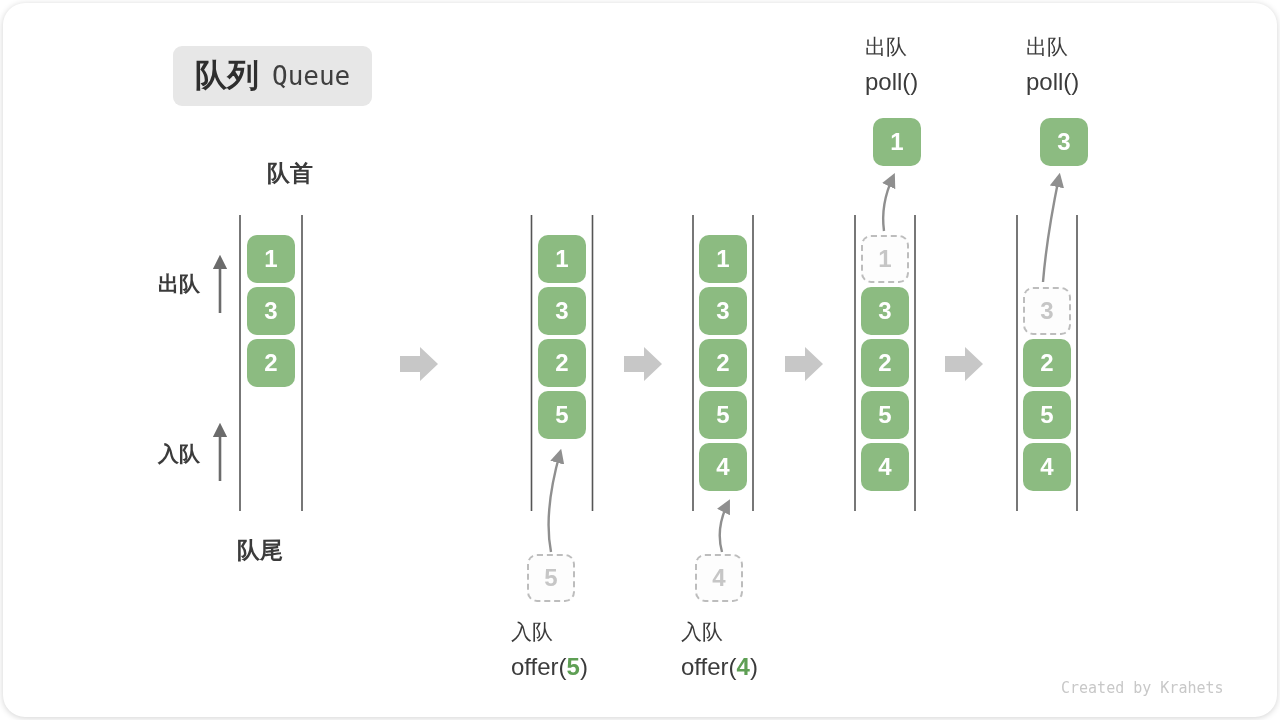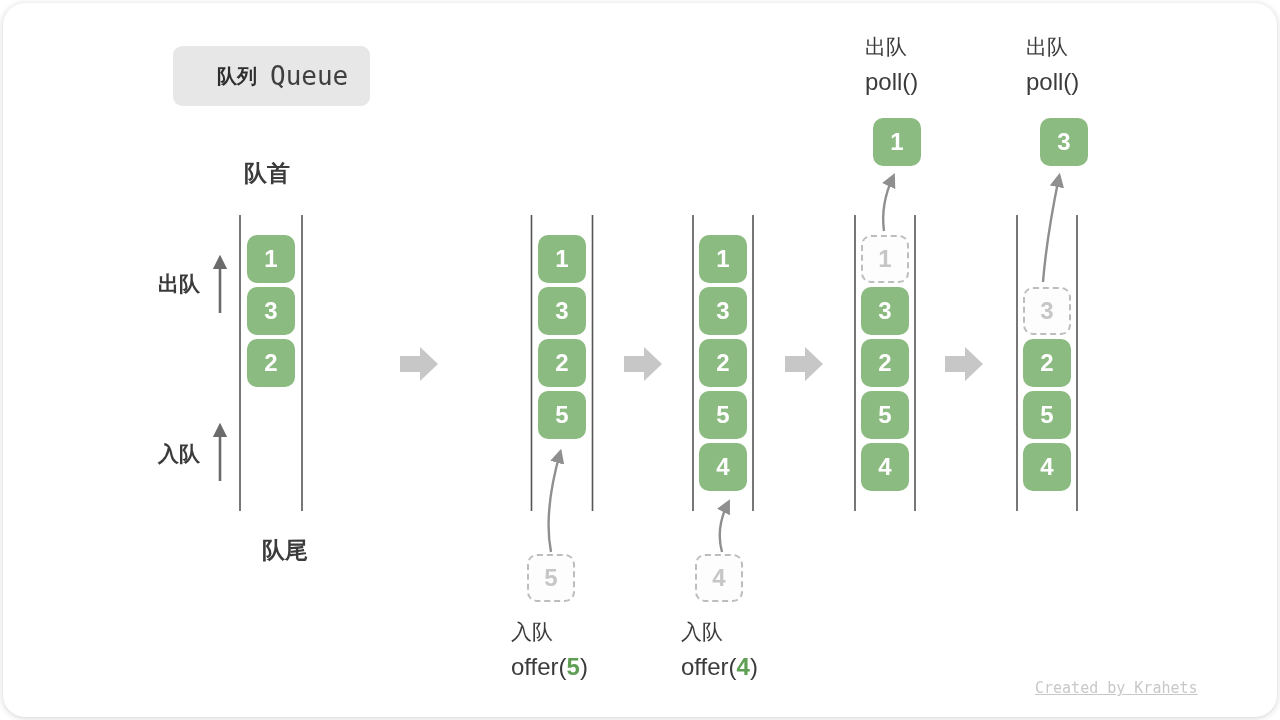--- a/index.html
+++ b/index.html
@@ -29,26 +29,26 @@
   .path-arrow{stroke:var(--path-arrow);stroke-width:2.4;fill:none;}
   .block-arrow{fill:var(--block-arrow);}
   .mk-dark{fill:var(--side-arrow);}
   .mk-gray{fill:var(--path-arrow);}
 
   .title-badge{
     position:absolute;left:170px;top:43px;height:60px;
     display:inline-flex;align-items:center;gap:13px;padding:0 22px;
     background:var(--title-bg);border-radius:9px;
   }
-  .title-zh{font-size:20px;font-weight:700;color:#2E2E2E;margin-left:22px;}
+  .title-zh{font-size:32px;font-weight:700;color:#2E2E2E;}
   .title-en{font-family:"DejaVu Sans Mono","Liberation Mono",monospace;font-size:26px;color:#3F3F3F;}
 
   .pos-label{position:absolute;width:110px;text-align:center;font-size:23px;font-weight:700;color:var(--ink);}
-  .front-label{left:209px;top:155px;}
-  .rear-label{left:227px;top:532px;}
+  .front-label{left:200px;top:155px;text-align:right;}
+  .rear-label{left:202px;top:532px;}
   .side-label{position:absolute;font-size:21px;font-weight:700;color:var(--ink);}
   .dequeue-label{left:155px;top:267px;}
   .enqueue-label{left:155px;top:437px;}
 
   .cell{
     position:absolute;width:48px;height:48px;border-radius:10px;
     display:flex;align-items:center;justify-content:center;
     background:var(--green);color:#ffffff;font-size:24px;font-weight:700;
   }
   .cell.dashed{
@@ -59,23 +59,23 @@
   .op-label{position:absolute;display:flex;flex-direction:column;gap:11px;}
   .op-action{font-size:21px;color:var(--ink);line-height:22px;}
   .op-code{font-family:Liberation Sans, sans-serif;font-size:24px;color:var(--ink);line-height:26px;white-space:pre;}
   .op-code .arg{color:var(--arg-green);font-weight:700;}
   .op-enqueue5{left:508px;top:618px;}
   .op-enqueue4{left:678px;top:618px;}
   .op-poll-1{left:862px;top:33px;}
   .op-poll-2{left:1023px;top:33px;}
 
   .watermark{
-    position:absolute;left:1032px;top:676px;
+    position:absolute;left:1058px;top:676px;
     font-family:"DejaVu Sans Mono","Liberation Mono",monospace;
-    font-size:15px;color:var(--wm);text-decoration:underline;
+    font-size:15px;color:var(--wm);
   }
 </style>
 </head>
 <body>
 
 <div class="card">
   <div class="stage" id="stage">
 
     <svg class="overlay">
       <defs>

